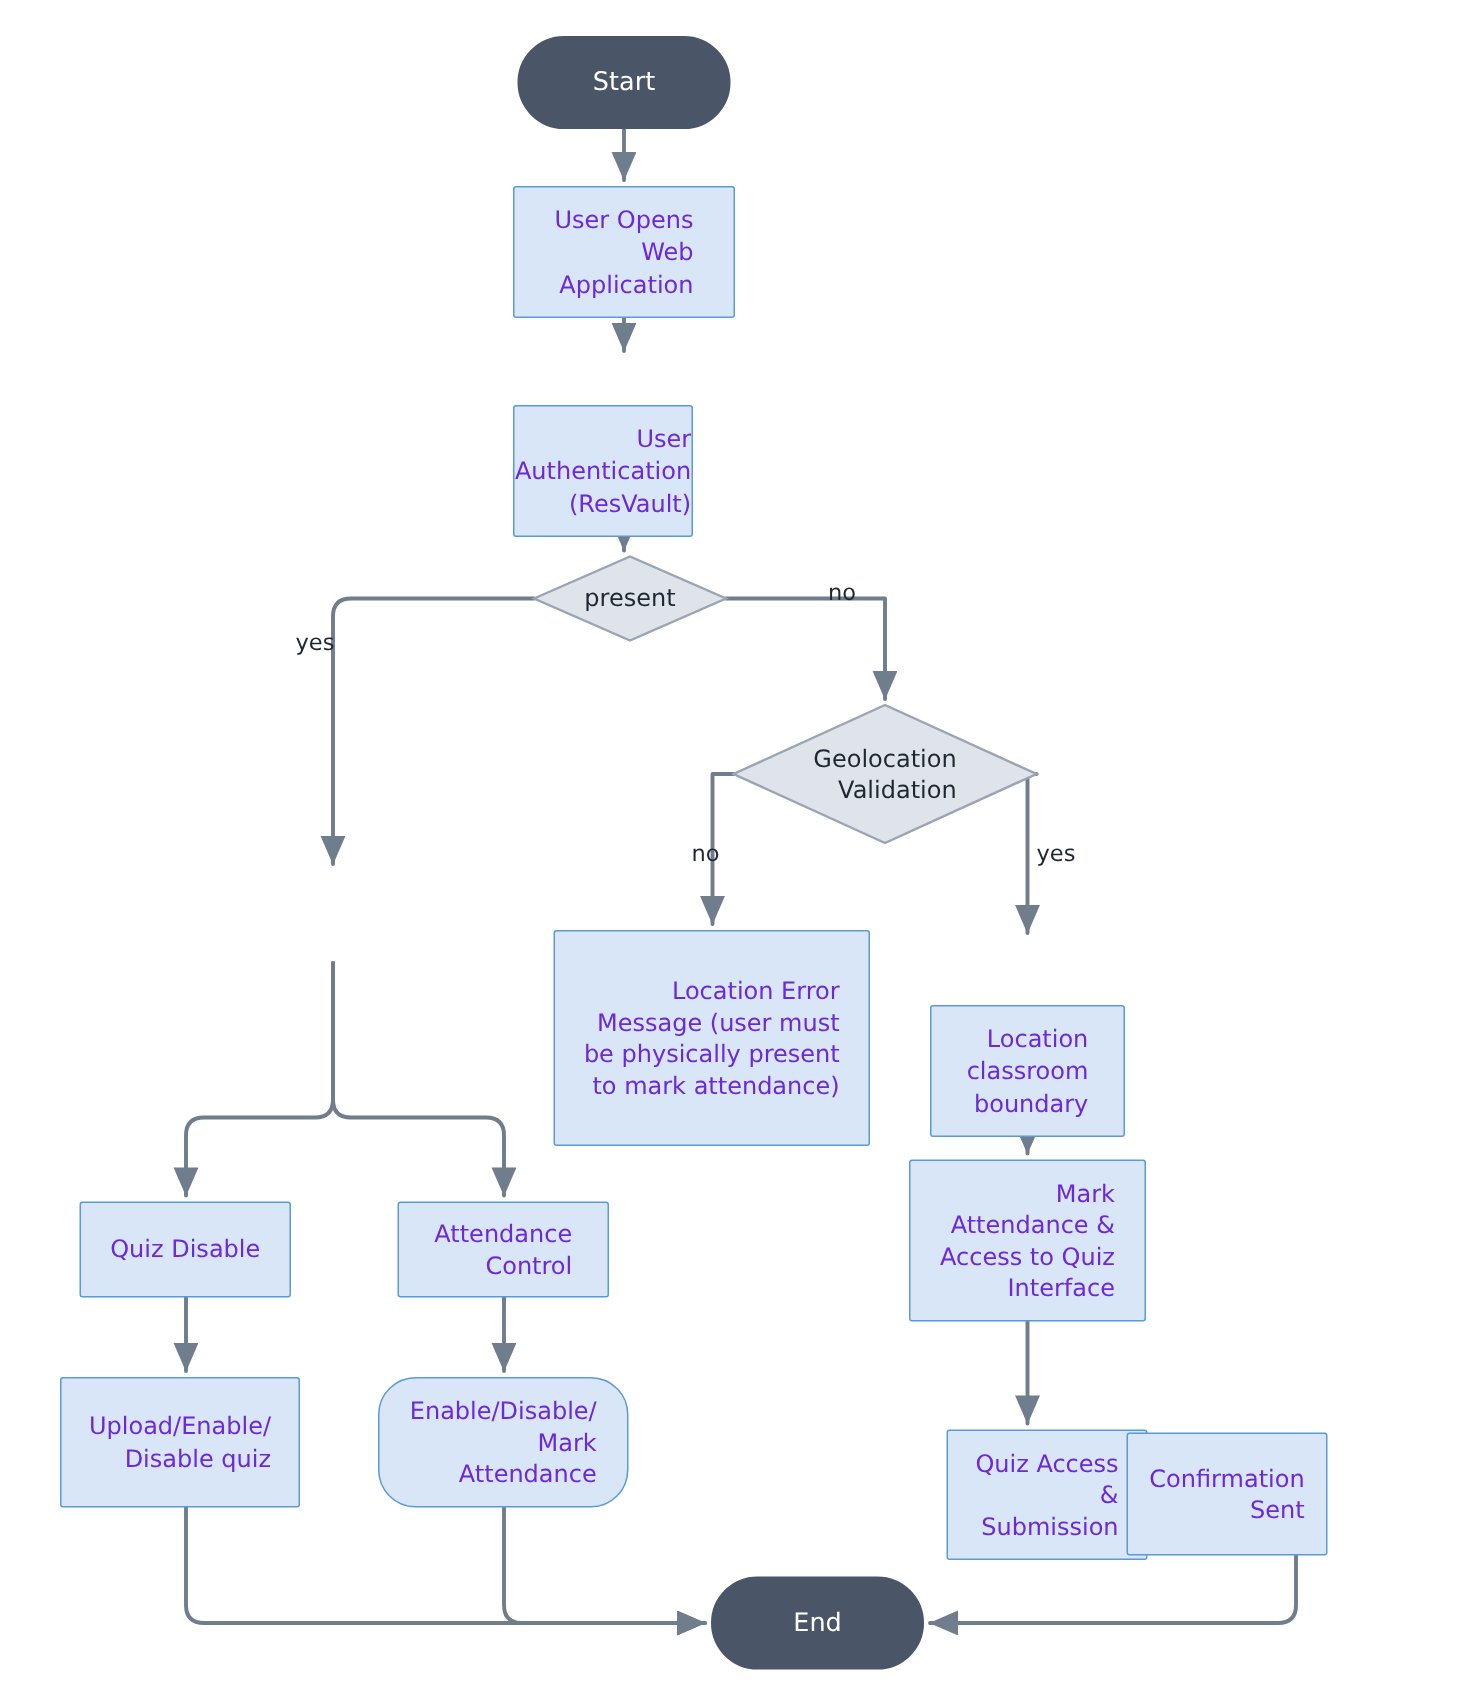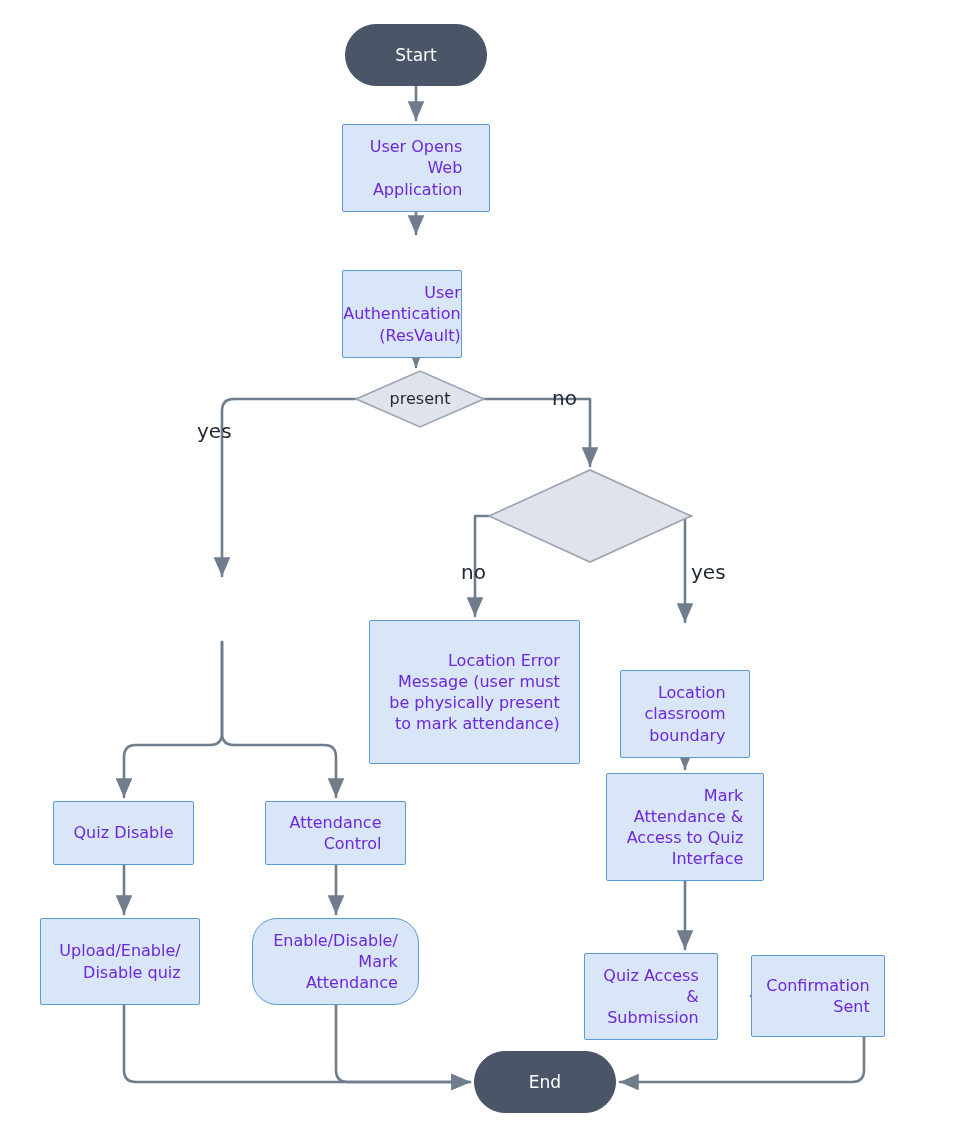--- a/index.html
+++ b/index.html
@@ -60,21 +60,21 @@
     border: none;
     z-index: 3;
   }
   .node.decision .dlabel {
     position: relative;
     z-index: 4;
     pointer-events: none;
   }
   .edge-label {
     position: absolute;
-    font-size: 20px;
+    font-size: 15px;
     color: #1f2733;
     white-space: nowrap;
   }
 </style>
 </head>
 <body>
 
 <div id="canvas">
 
   <svg id="edges" viewBox="0 0 972 1134" xmlns="http://www.w3.org/2000/svg">
@@ -143,20 +143,24 @@
   <div class="node process" style="left:342px; top:238px; width:120px; height:88px;margin-top:32px;">
     <span>User
 Authentication
 (ResVault)</span>
   </div>
 
   <div class="node decision" style="left:356px; top:371px; width:128px; height:56px;">
     <span class="dlabel">present</span>
   </div>
 
+  <div class="node decision" style="left:489px; top:470px; width:202px; height:92px;">
+    <span class="dlabel">Geolocation
+Validation</span>
+  </div>
 
 
   <div class="node process" style="left:369px; top:620px; width:211px; height:144px;">
     <span>Location Error
 Message (user must
 be physically present
 to mark attendance)</span>
   </div>
 
   <div class="node process" style="left:620px; top:626px; width:130px; height:88px;margin-top:44px;">
@@ -185,21 +189,21 @@
     <span>Upload/Enable/
 Disable quiz</span>
   </div>
 
   <div class="node process" style="left:252px; top:918px; width:167px; height:87px;border-radius:25px;">
     <span>Enable/Disable/
 Mark
 Attendance</span>
   </div>
 
-  <div class="node process" style="left:584px; top:953px; width:134px; height:87px;">
+  <div class="node process" style="left:631px; top:953px; width:134px; height:87px;">
     <span>Quiz Access
 &amp;
 Submission</span>
   </div>
 
   <div class="node process" style="left:751px; top:955px; width:134px; height:82px;">
     <span>Confirmation
 Sent</span>
   </div>
 

